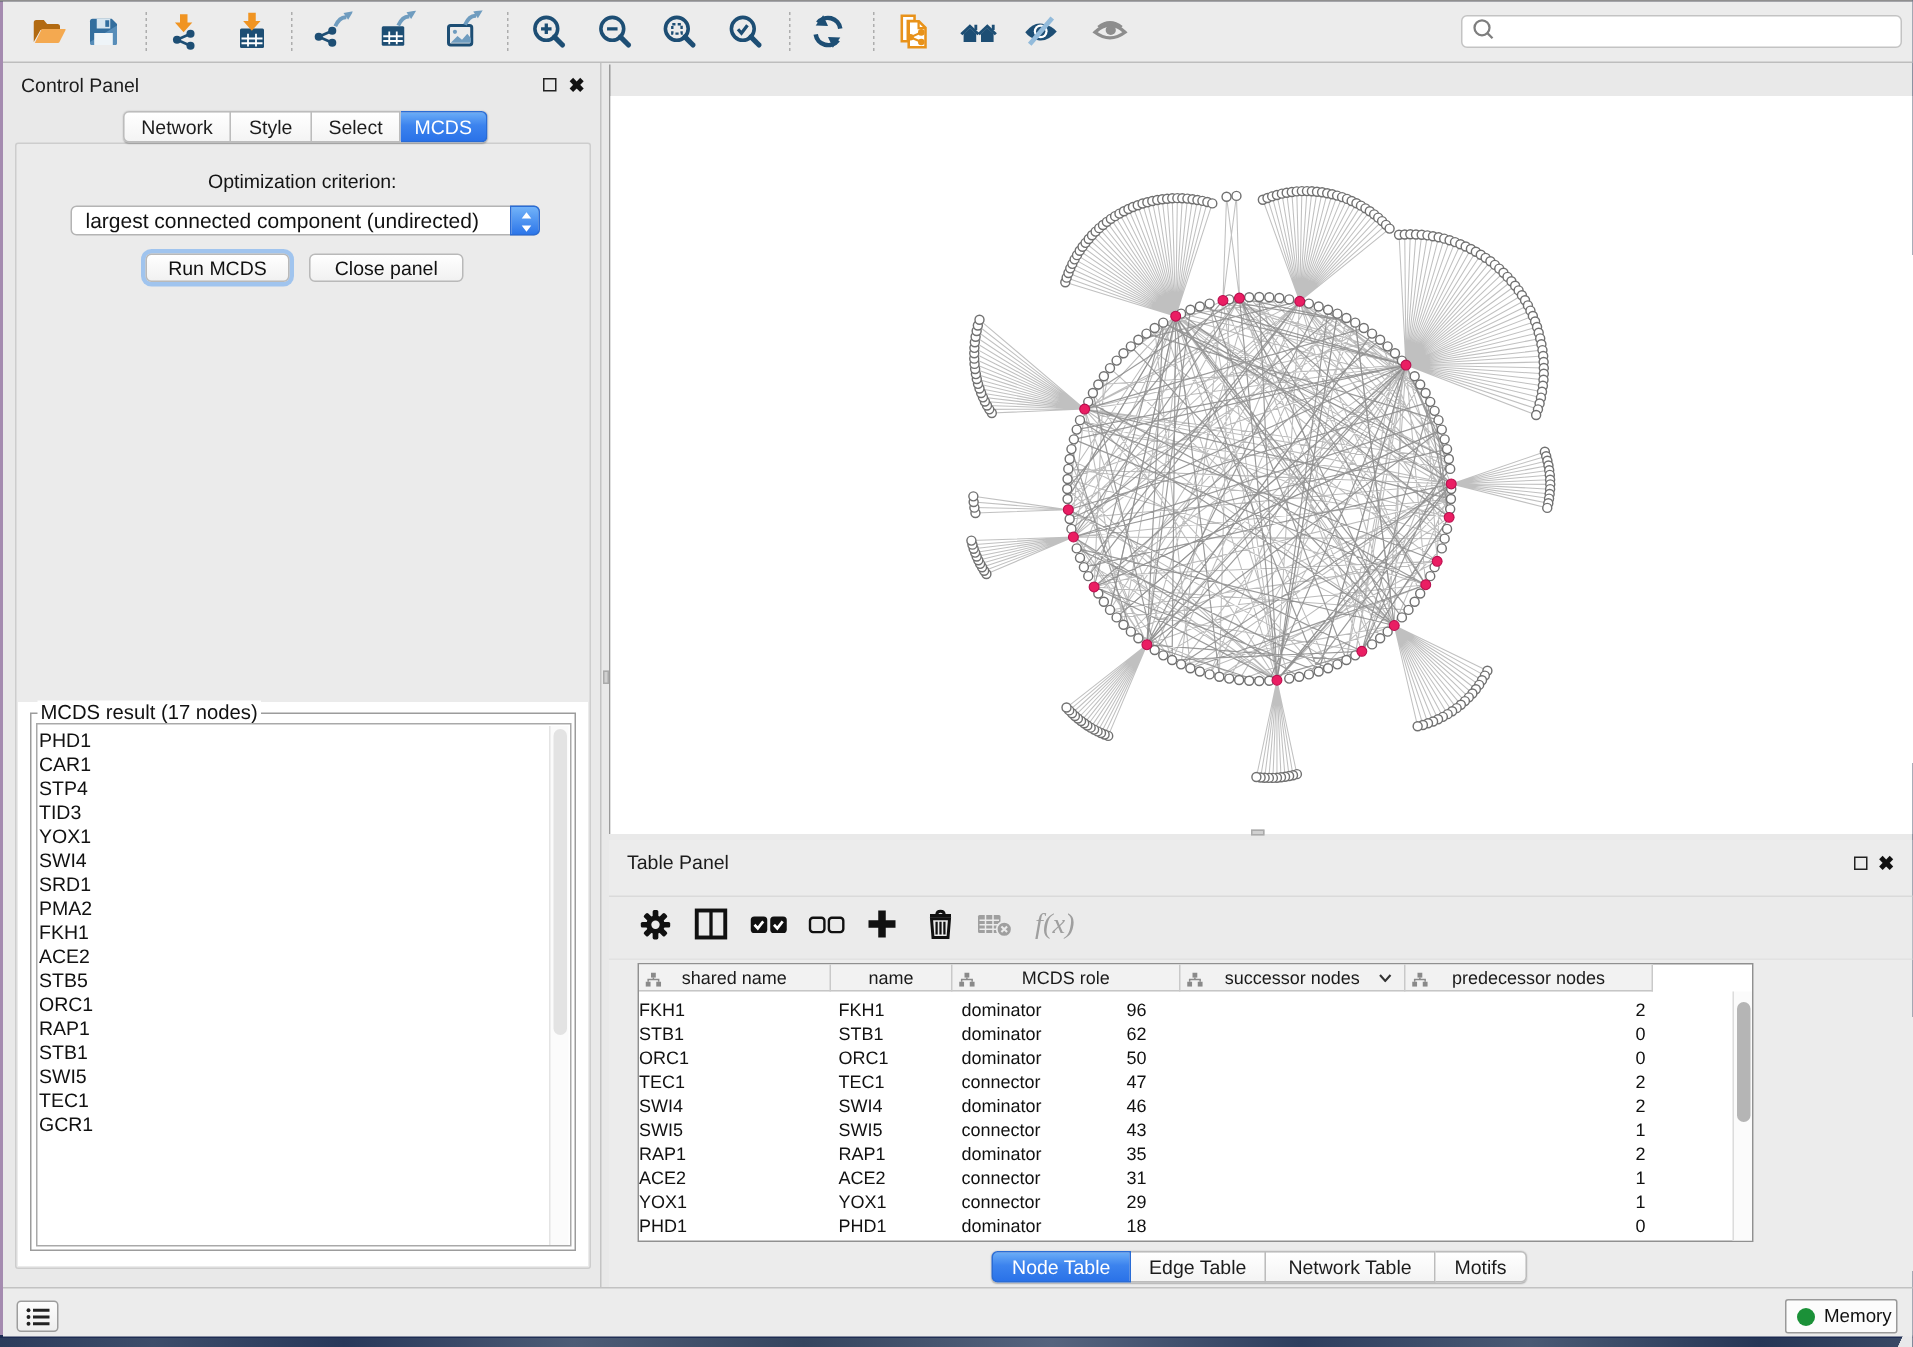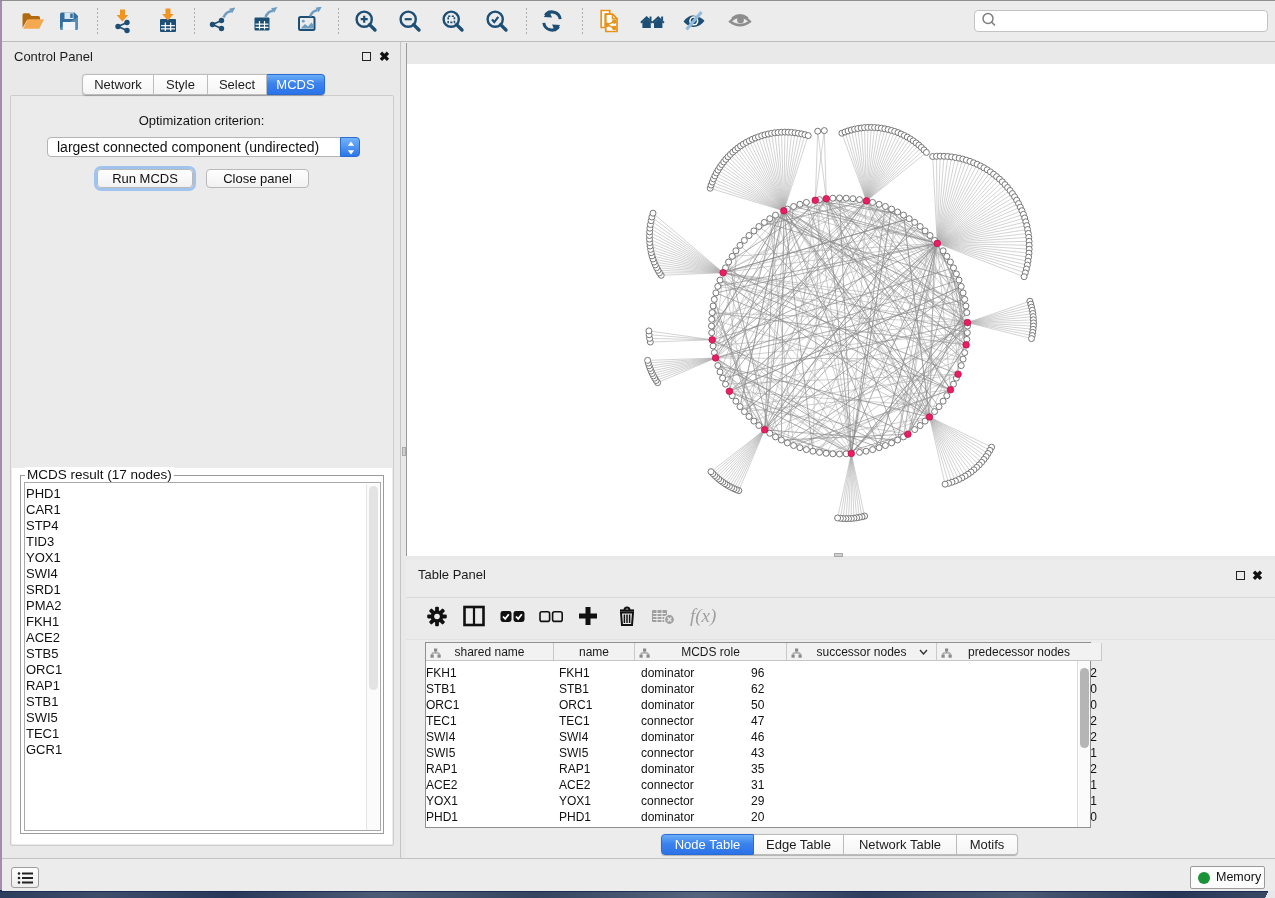--- a/index.html
+++ b/index.html
@@ -39,21 +39,21 @@
 #netwin{left:404px;top:42px;width:869px;height:513px;border-left:1px solid #9a9a9a}
 #nettitle{position:absolute;left:0;top:0;width:868px;height:20px;background:linear-gradient(#f7f7f7,#d9d9d9);border-bottom:1px solid #ababab}
 #nettitle .tl{position:absolute;top:4.5px;width:11px;height:11px;border-radius:50%}
 #nettext{position:absolute;left:0;top:2px;width:1008px;text-align:center;font-size:13px;font-weight:bold;color:#333}
 #netcanvas{position:absolute;left:0;top:21px;width:868px;height:492px;background:#fff}
 
 #tpanel{left:404px;top:559px;width:869px;height:299px;background:#ececec}
 #tp-title{position:absolute;left:12px;top:7px;font-size:13px;color:#1c1c1c}
 #ttool{position:absolute;left:0px;top:37px;width:869px;height:43px;background:#ebebeb;border-top:1px solid #dadada;border-bottom:1px solid #e2e2e2}
 .eicon{position:absolute;top:4px;width:28px;height:28px}
-#ttable{position:absolute;left:19px;top:82px;width:666px;height:186px;background:#fff;border:1px solid #909090}
+#ttable{position:absolute;left:19px;top:82px;width:744px;height:186px;background:#fff;border:1px solid #909090}
 #thead{position:absolute;left:0;top:0;width:676px;height:18px;background:#f2f2f2;border-bottom:1px solid #c6c6c6}
 .hcell{position:absolute;top:0;height:18px;border-right:1px solid #c9c9c9;font-size:12px;color:#1a1a1a}
 .hcell span{position:absolute;top:2px;width:100%;text-align:center}
 .hico{position:absolute;left:4px;top:4px;width:11px;height:10px}
 .trow{position:absolute;left:0;width:826px;height:16px;font-size:12px;color:#111}
 .trow .c1{position:absolute;left:0px;top:1px}
 .trow .c2{position:absolute;left:133px;top:1px}
 .trow .c3{position:absolute;left:215px;top:1px}
 .trow .c4{position:absolute;left:325px;top:1px;width:152px;text-align:left}
 .trow .c5{position:absolute;left:515px;top:1px;width:156px;text-align:right}
@@ -738,21 +738,21 @@
           <div class="c1">YOX1</div>
           <div class="c2">YOX1</div>
           <div class="c3">connector</div>
           <div class="c4">29</div>
           <div class="c5">1</div>
         </div>
         <div class="trow" style="top:166px">
           <div class="c1">PHD1</div>
           <div class="c2">PHD1</div>
           <div class="c3">dominator</div>
-          <div class="c4">20</div>
+          <div class="c4">18</div>
           <div class="c5">0</div>
         </div>
         <div id="tscroll">
           <div id="tthumb"></div>
         </div>
       </div>
       <div class="seg" id="btabs" style="top:274px">
         <div class="sel" style="width:93px">Node Table</div>
         <div style="width:90px">Edge Table</div>
         <div style="width:113px">Network Table</div>

